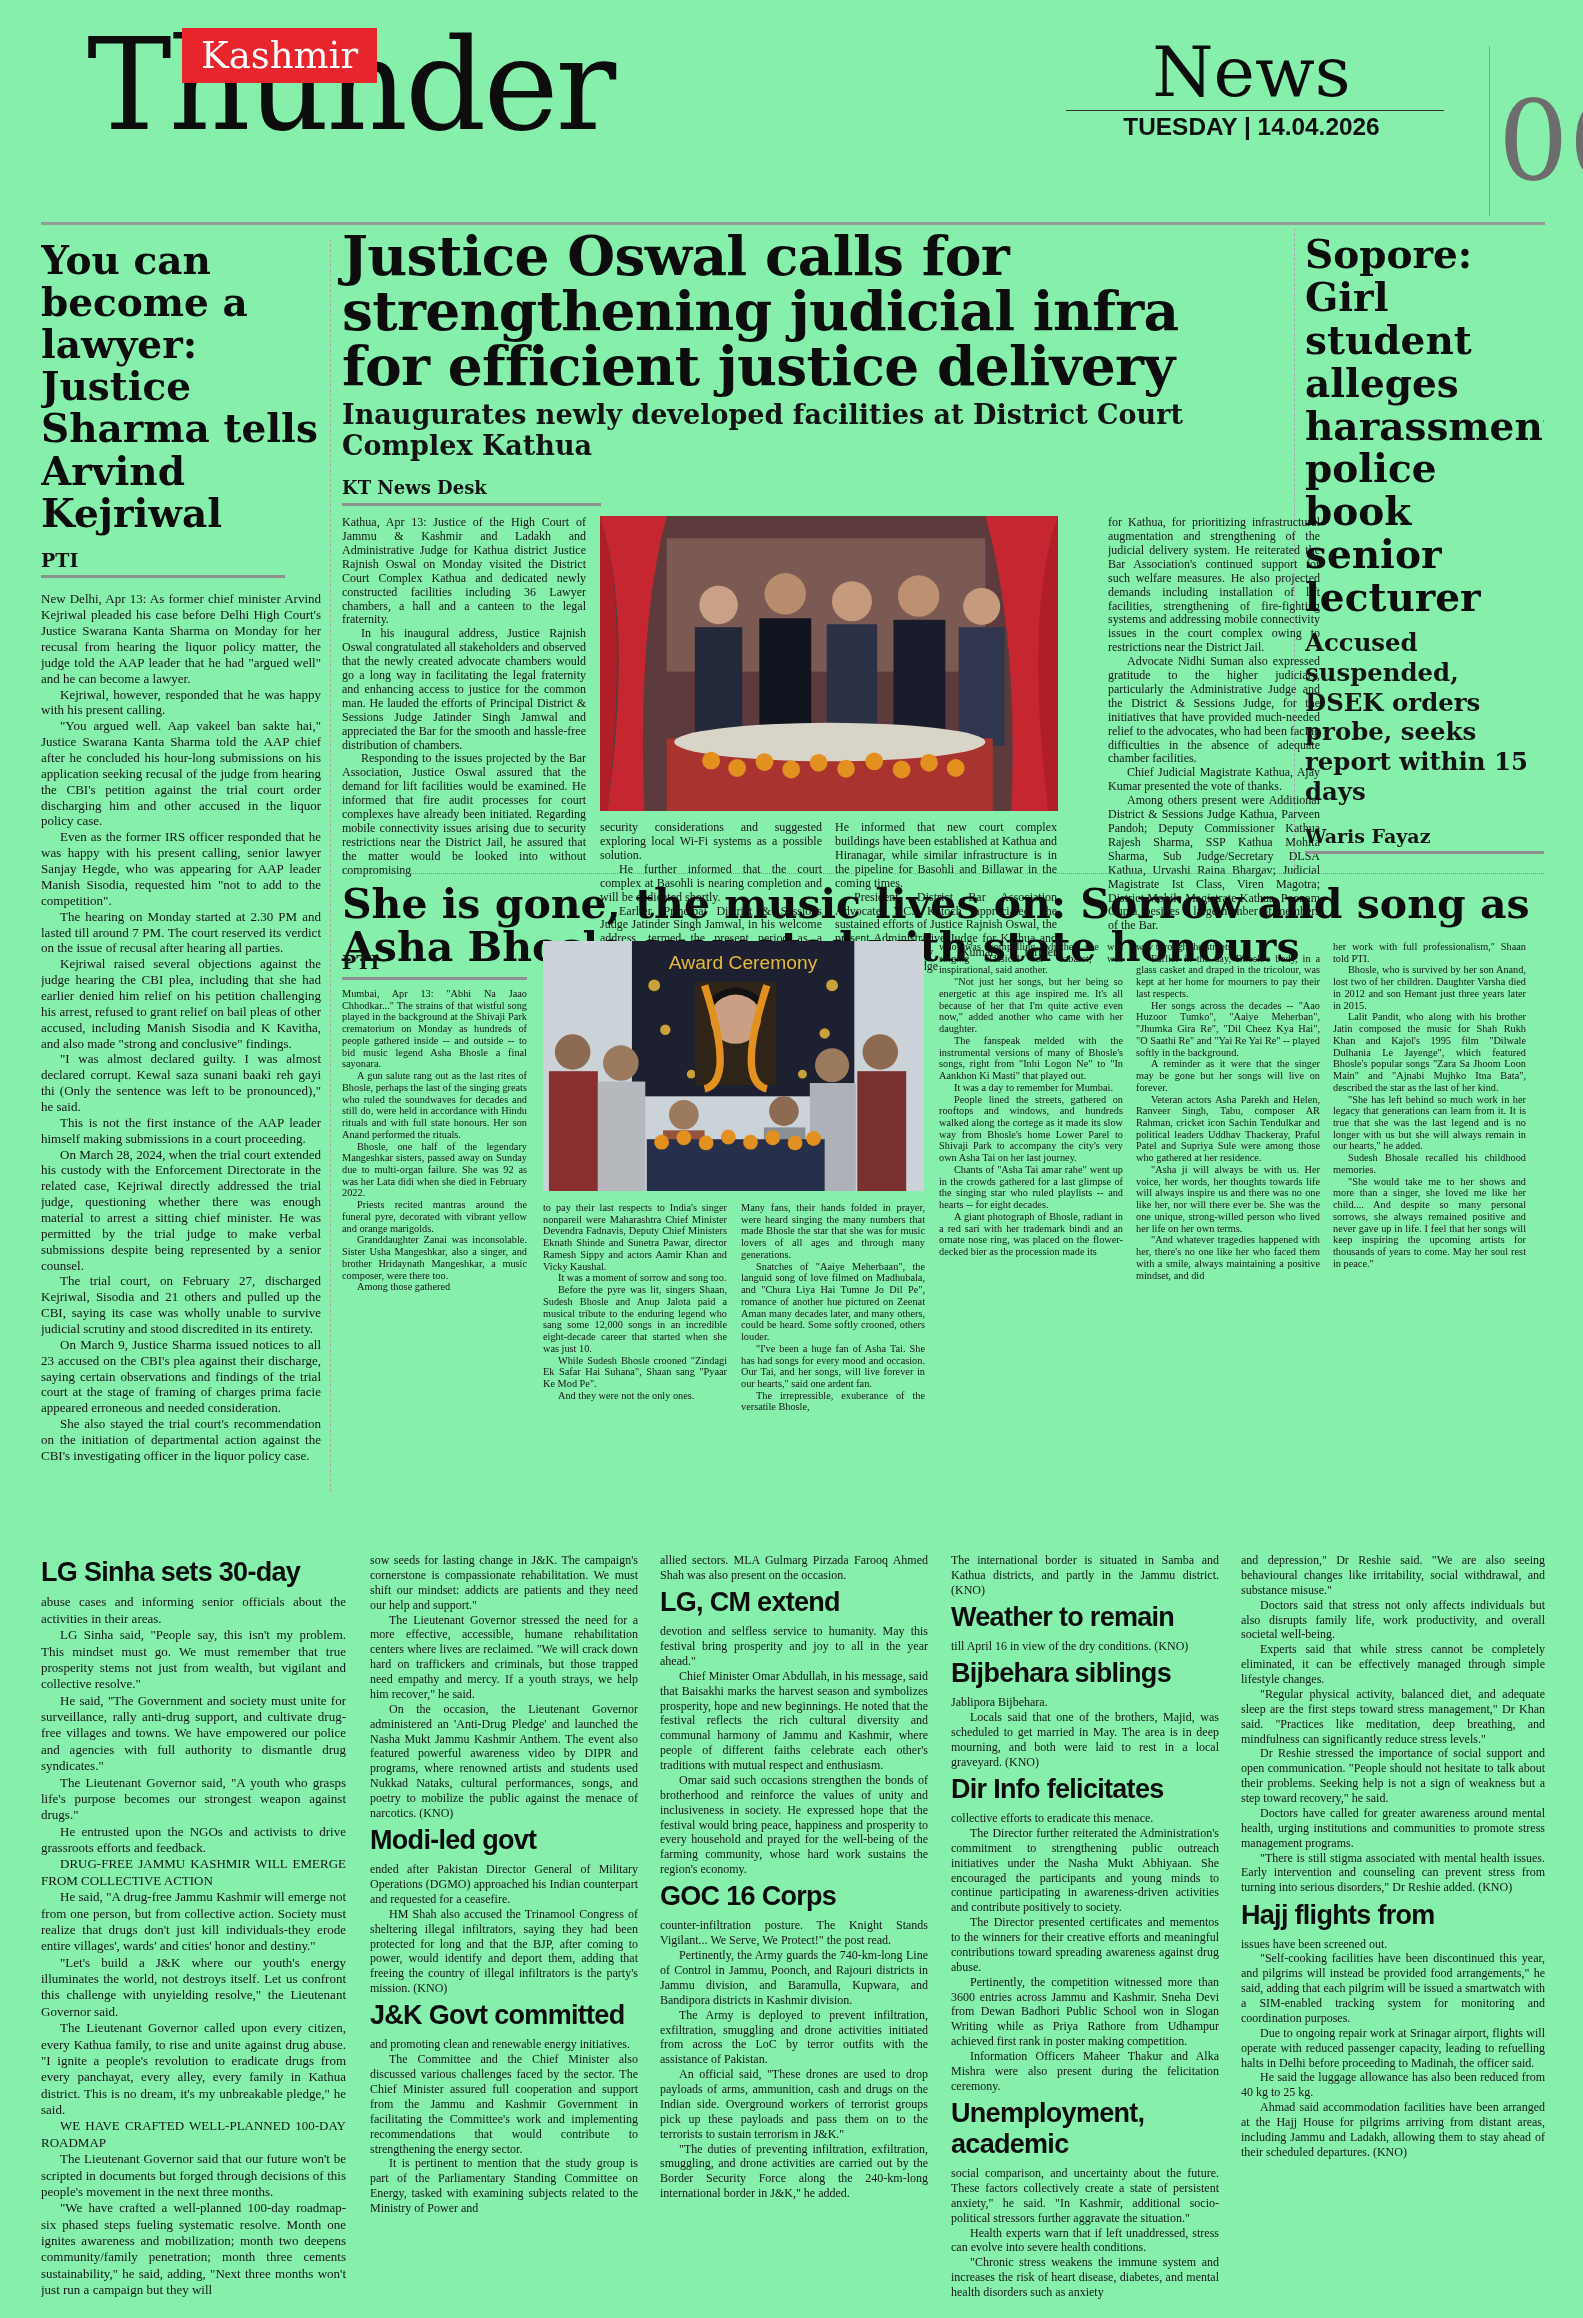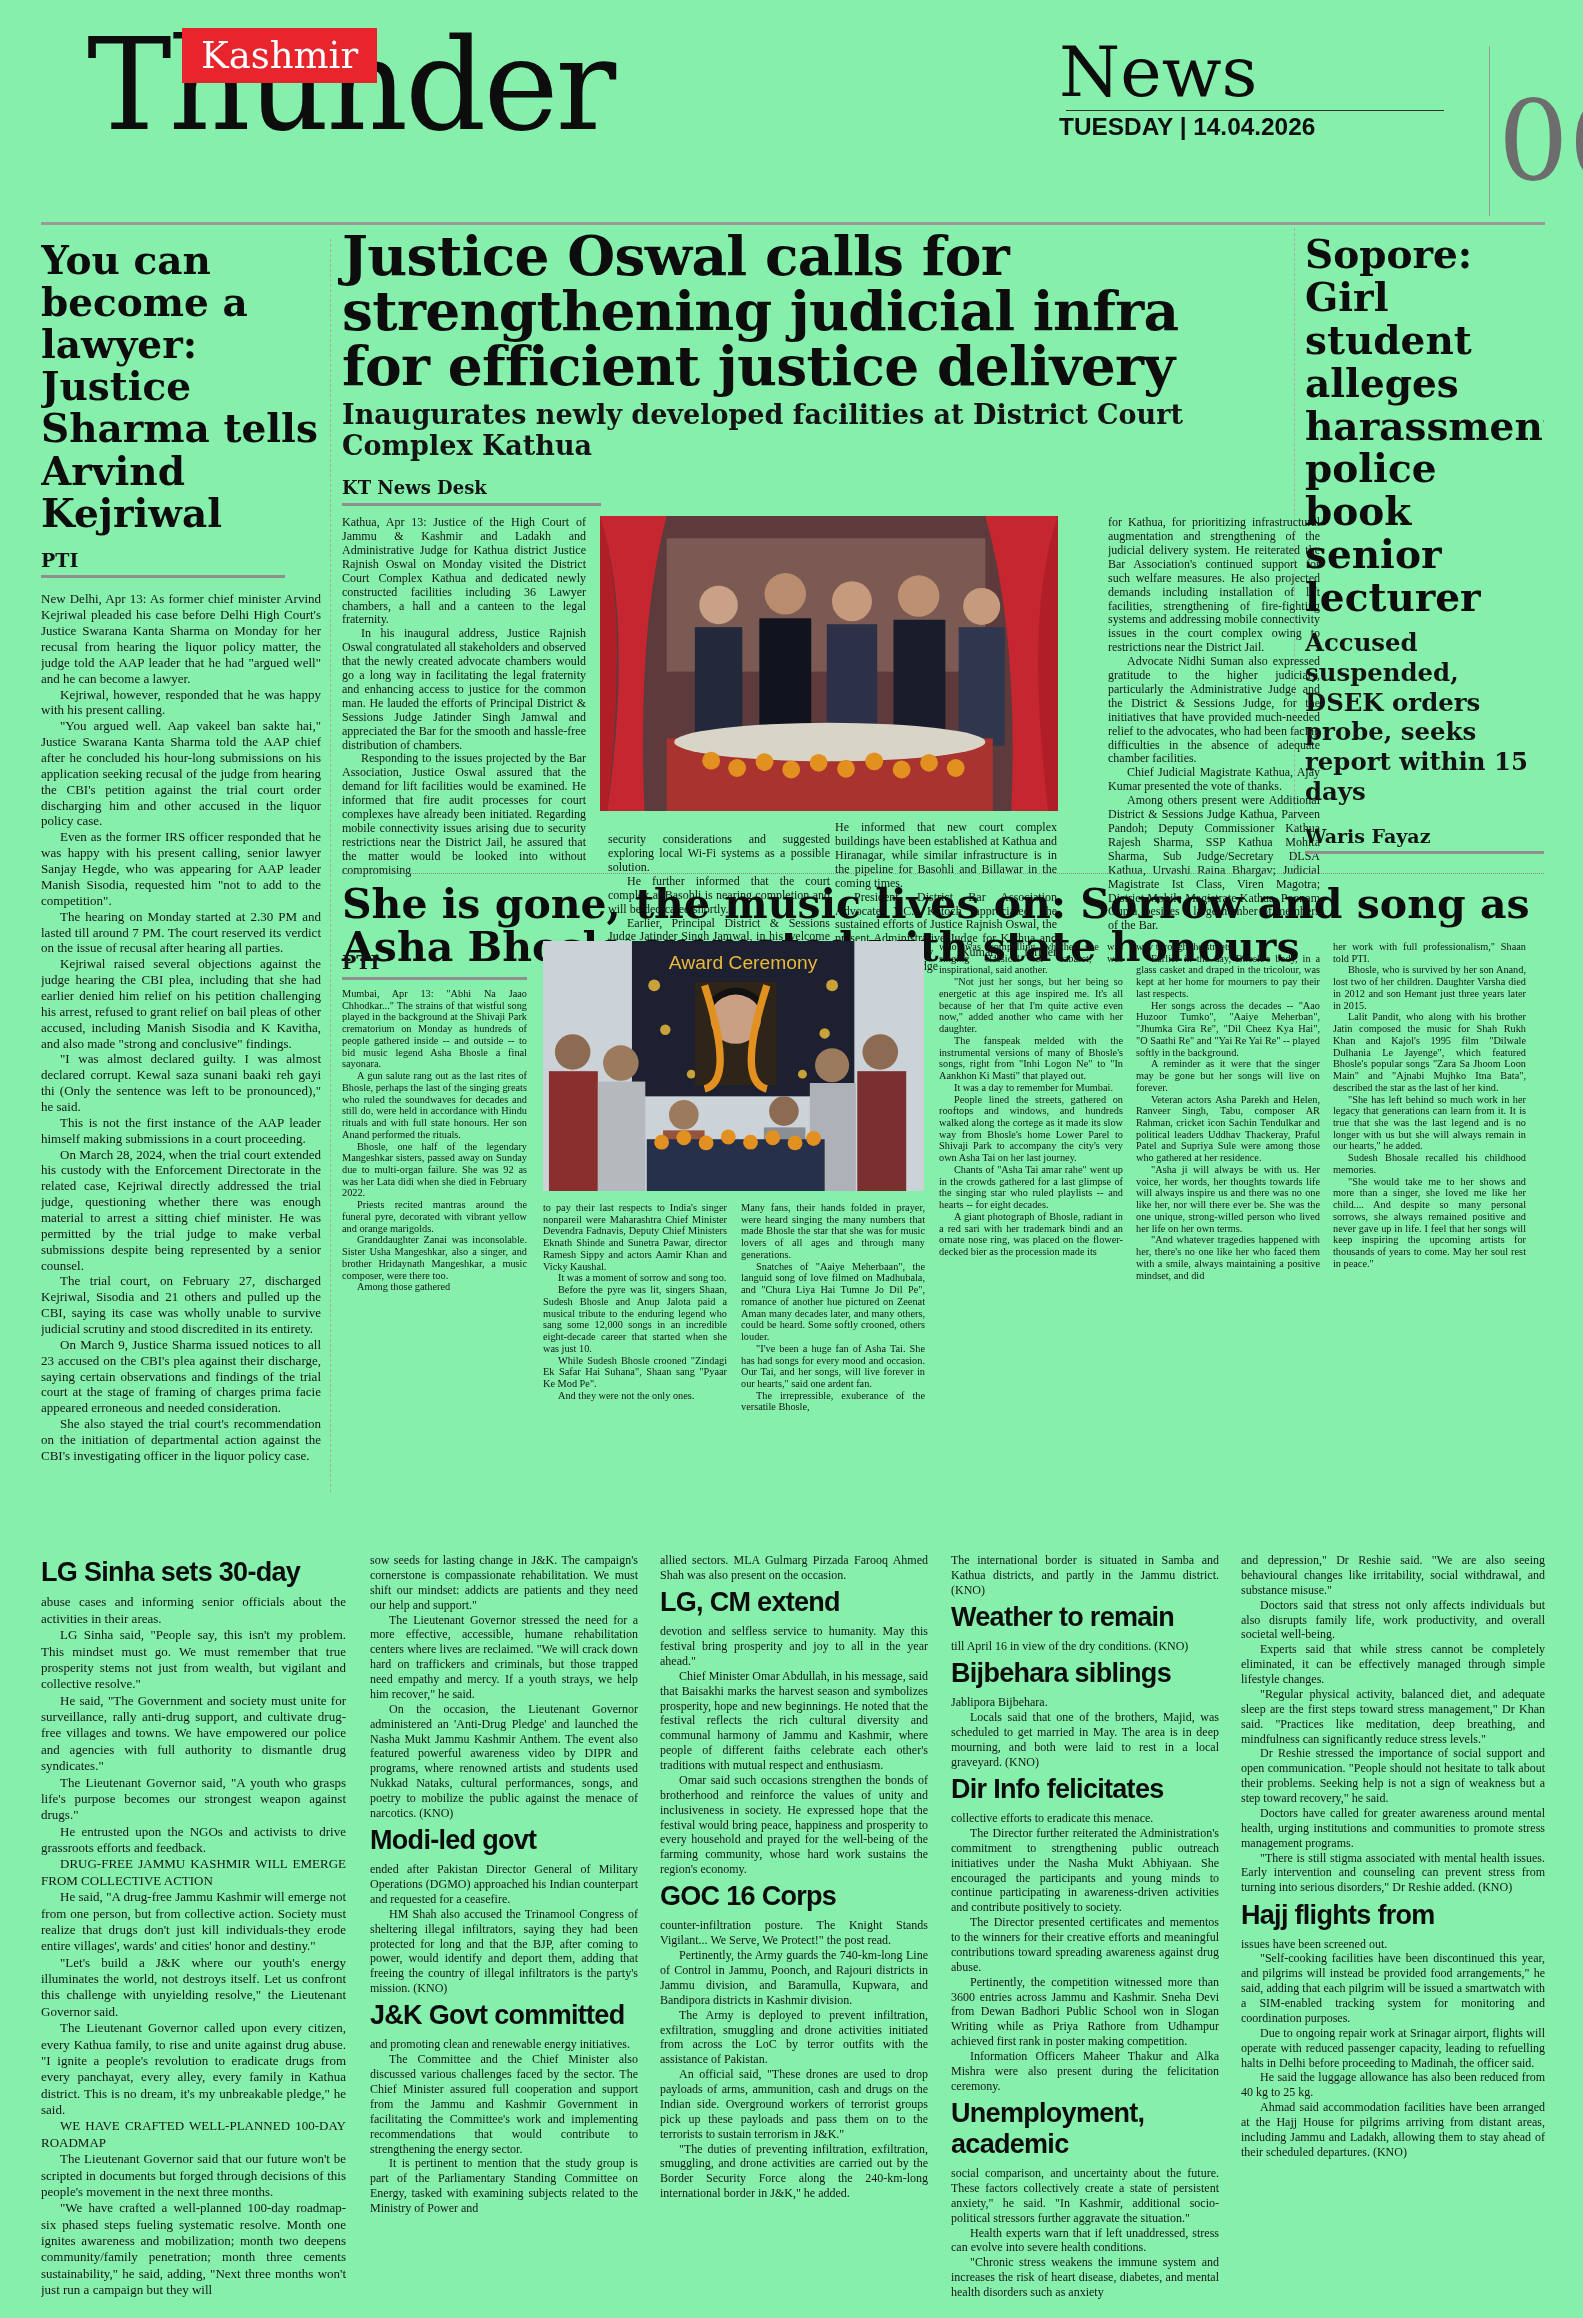--- a/index.html
+++ b/index.html
@@ -3,21 +3,21 @@
 <meta charset="utf-8">
 <style>
   html,body{margin:0;padding:0;background:#e8e8e4;}
   #page{position:relative;width:1584px;height:2319px;background:#86efac;color:#141414;
         font-family:"Liberation Serif",serif;overflow:hidden;}
   
   .mast-left{position:absolute;left:87px;top:22px;width:667px;height:185px;}
   .thunder{font-family:"DejaVu Serif",serif;font-size:127px;line-height:1;letter-spacing:-3px;color:#0d0d0d;}
   .kashmir-box{position:absolute;left:95px;top:6px;background:#e8252c;color:#fff;
         font-family:"DejaVu Serif",serif;font-size:37px;padding:6px 19px;}
-  .mast-right{position:absolute;left:1059px;top:37px;width:385px;text-align:left;}
+  .mast-right{position:absolute;left:1059px;top:37px;width:385px;text-align:center;}
   .news-word{font-family:"DejaVu Serif",serif;font-size:70px;line-height:1.0;color:#0d0d0d;}
   .news-rule{border-top:1.5px solid #333;margin:3px 0 1.5px 7.4px;}
   .date-line{font-family:"Liberation Sans",sans-serif;font-weight:bold;font-size:24.4px;letter-spacing:0px;color:#111;}
   .head-vsep{position:absolute;left:1489px;top:46px;height:170px;width:0;border-left:1.5px solid #9a9a9a;}
   .page-num{position:absolute;left:1498px;top:85px;font-family:"DejaVu Serif",serif;font-size:111px;line-height:1;color:#6d6d6d;}
   .header-rule{position:absolute;left:41px;top:222px;width:1504px;border-top:3px solid #9a9a9a;}
   
   .hl{font-family:"DejaVu Serif",serif;font-weight:bold;color:#0d0d0d;margin:0;}
   .byline{font-family:"DejaVu Serif",serif;font-weight:bold;font-size:19px;margin:0;}
   .byrule{border-top:3px solid #8f8f8f;margin-top:4.4px;}
@@ -30,21 +30,21 @@
   .col-lawyer .hl{font-size:39px;line-height:1.08;}
   .col-lawyer .body{font-size:13px;line-height:1.22;margin-top:13.3px;}
   .main-art{position:absolute;left:342px;top:228px;width:953px;height:639px;
             border-right:0.7px dashed #aaa;padding-right:10.4px;box-sizing:border-box;}
   .main-art .hl{font-size:55px;line-height:1.0;letter-spacing:-0.7px;}
   .main-sub{font-family:"DejaVu Serif",serif;font-size:27px;margin:6px 0 0 0;}
   .main-byline-wrap{margin-top:16.3px;width:259px;}
   .main-cols{position:relative;margin-top:10.4px;height:489px;}
   .mcol{position:absolute;top:0;width:244px;height:489px;overflow:hidden;font-size:12px;line-height:1.16;}
   .mcol.c1{left:0;}
-  .mcol.c2{left:266px;top:305px;height:184px;width:222px;margin-top:12px;}
+  .mcol.c2{left:258px;top:305px;height:184px;width:222px;}
   .mcol.c3{left:493px;top:305px;height:184px;width:222px;}
   .mcol.c4{left:766px;width:212px;}
   .photo1{position:absolute;left:258px;top:0;width:458px;height:295px;}
   .sopore{position:absolute;left:1305px;top:233px;width:239px;height:633px;overflow:hidden;}
   .sopore .hl{font-size:39px;line-height:1.1;}
   .sopore-sub{font-family:"DejaVu Serif",serif;font-size:24.4px;line-height:1.22;margin:9px 0 0 0;}
   .sopore .byline{margin-top:18px;}
   .sopore .body{font-size:13.3px;line-height:1.2;margin-top:10.4px;}
   .dotrule{position:absolute;left:342px;top:873px;width:1202px;border-top:1.5px dotted #888;}
   

